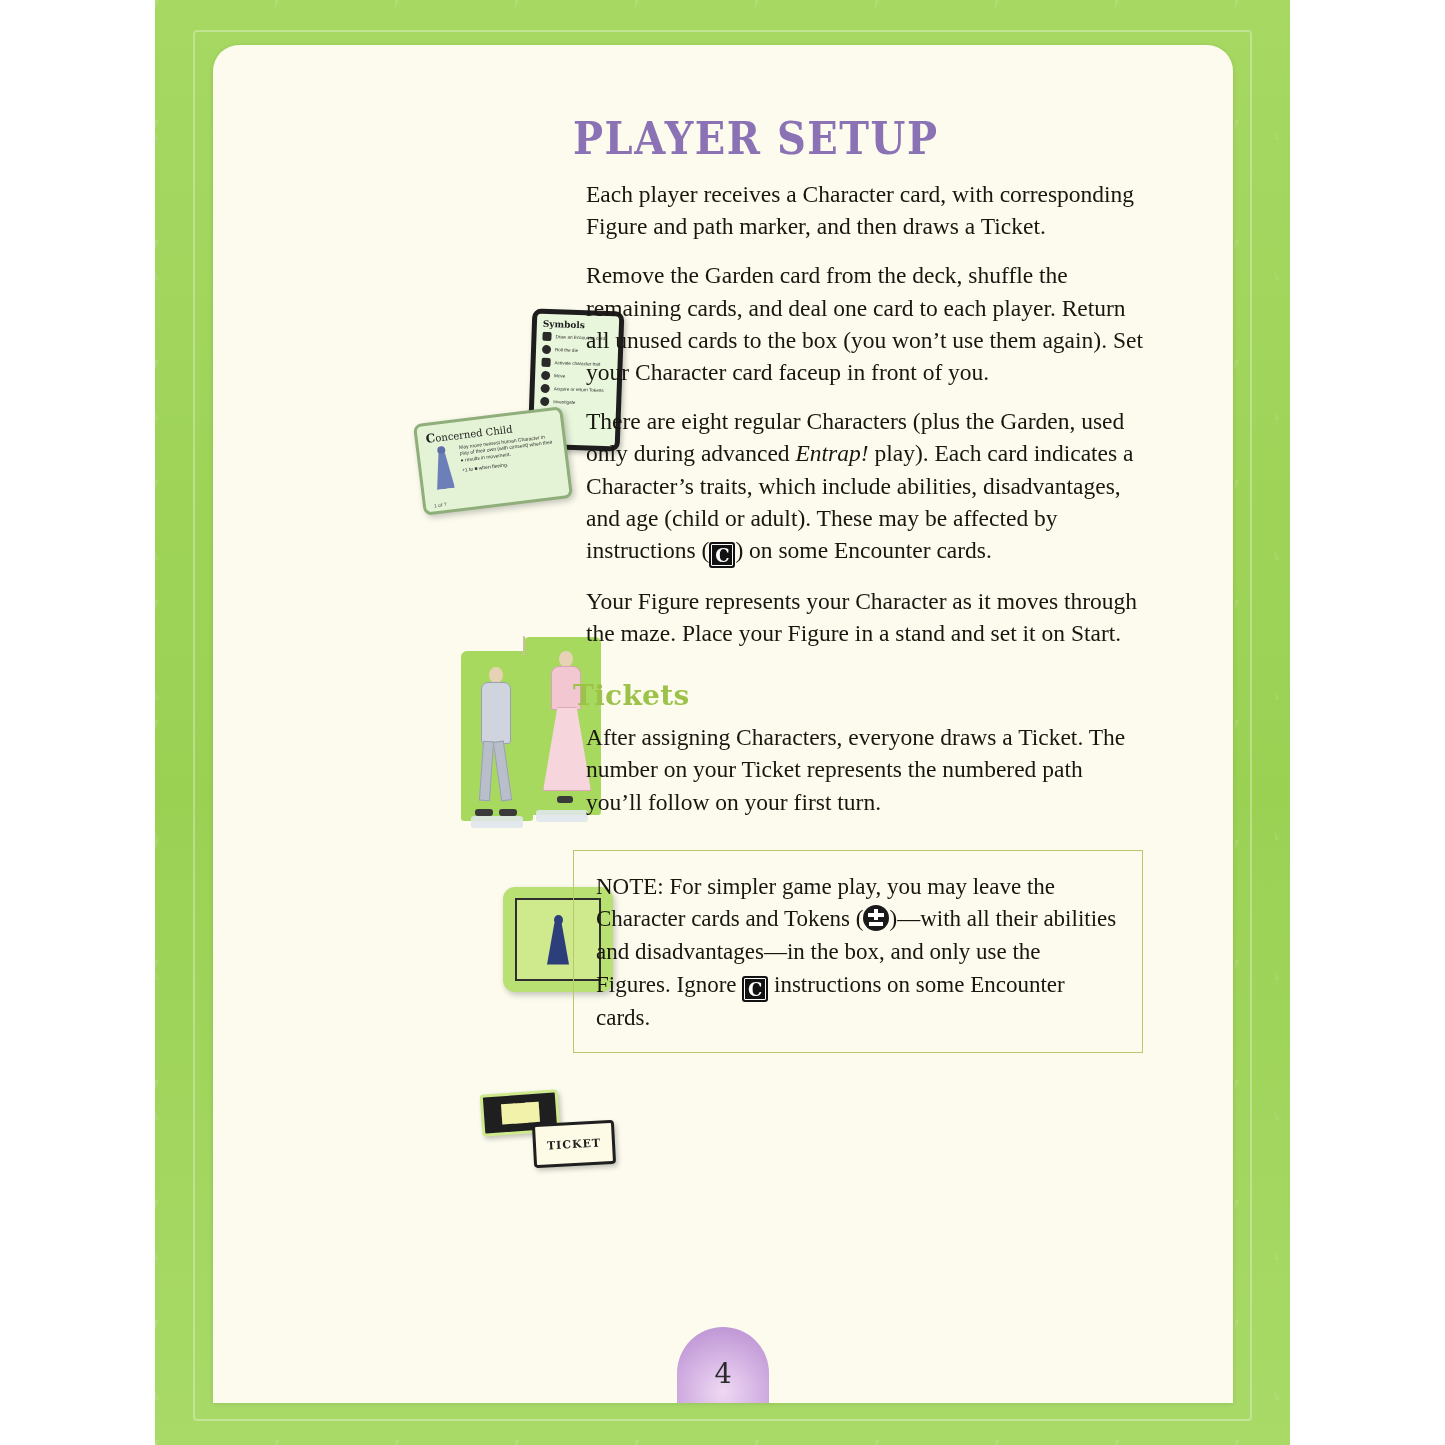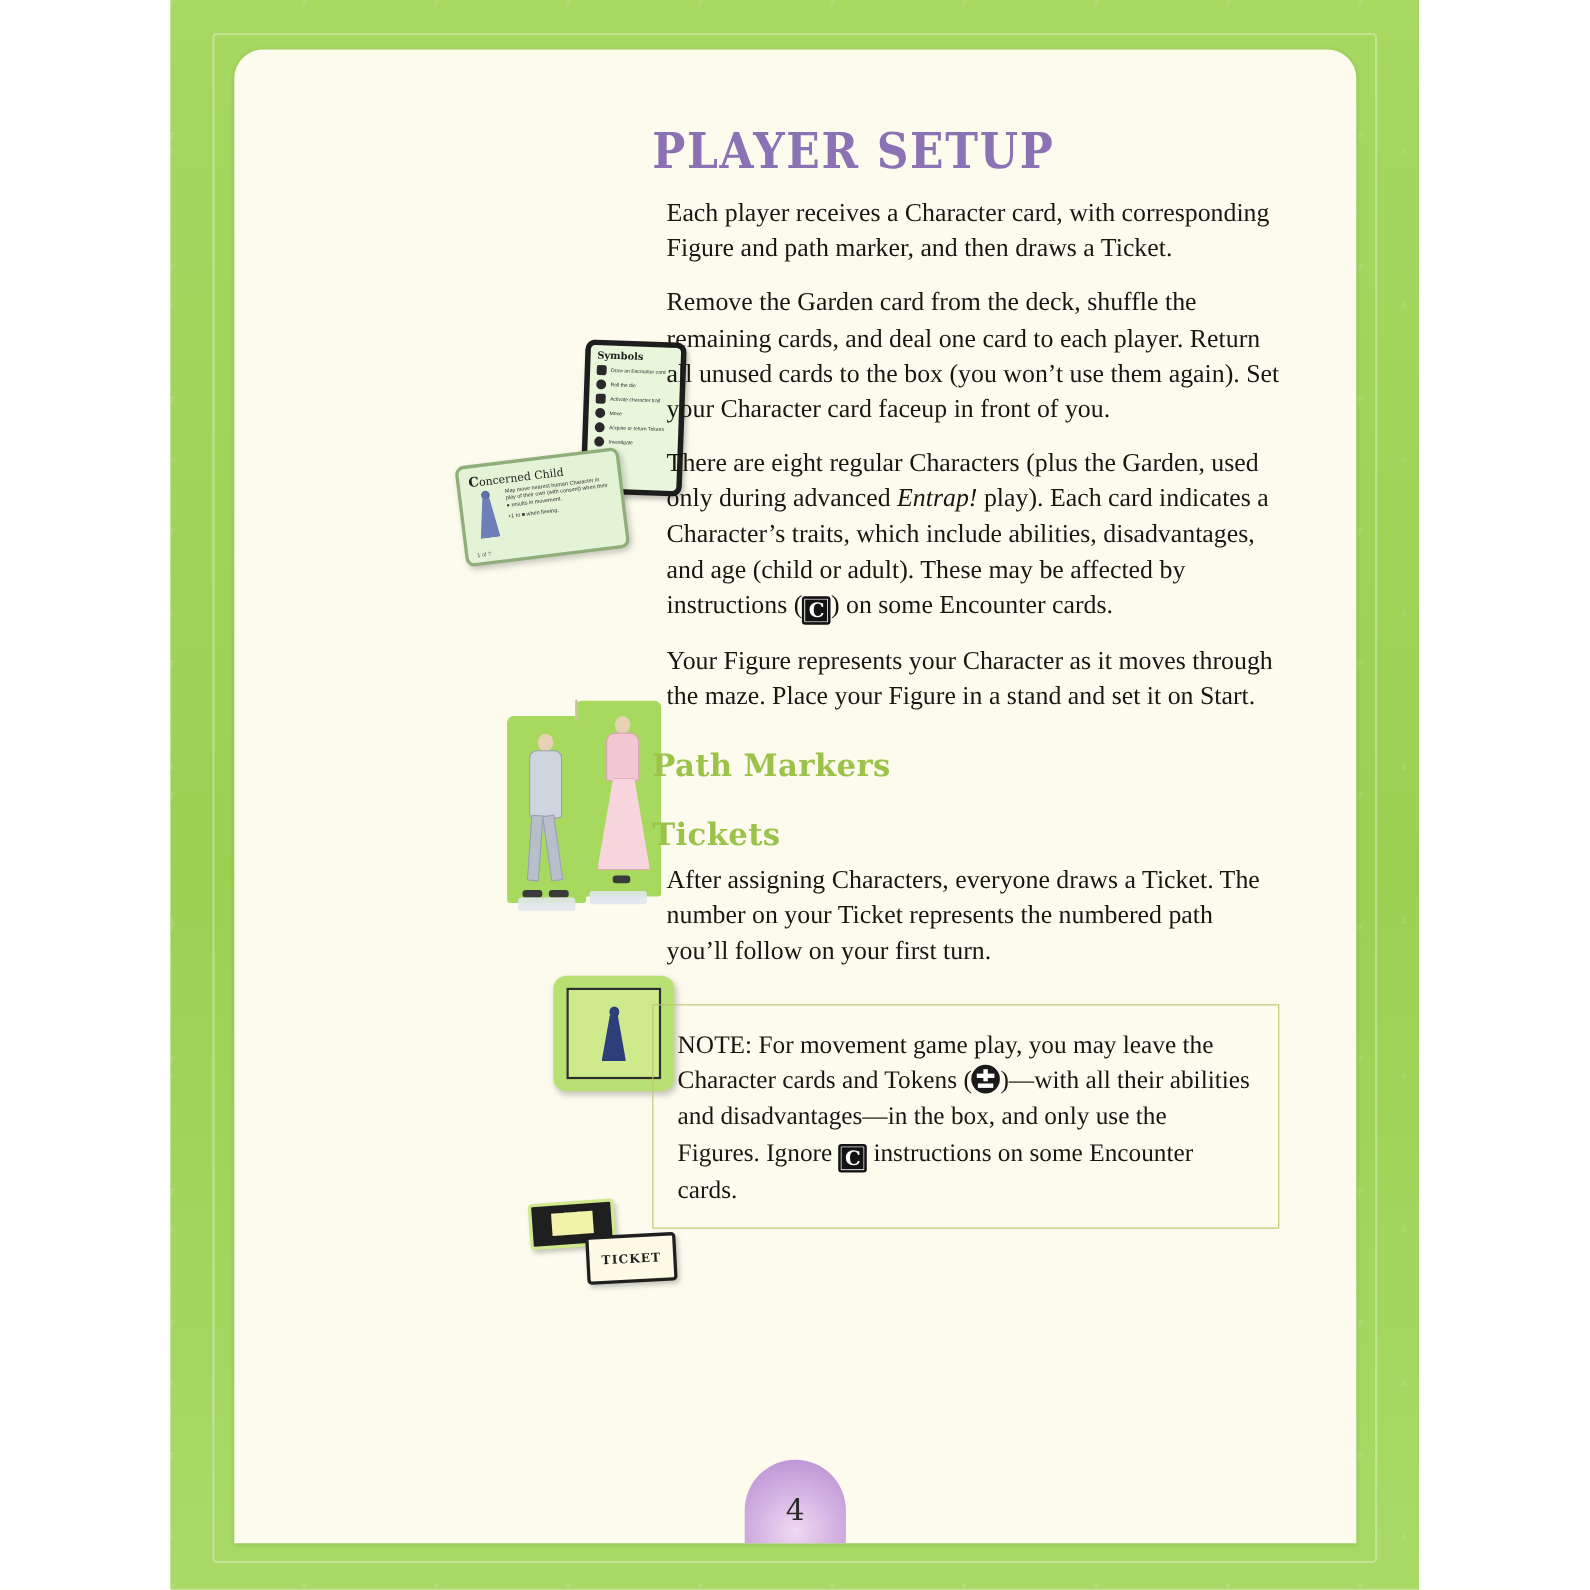--- a/index.html
+++ b/index.html
@@ -53,21 +53,21 @@
     top: 45px;
     width: 1020px;
     height: 1358px;
     background: #fcfbee;
     border-radius: 26px 26px 0 0;
     box-shadow: 0 1px 5px rgba(0,0,0,.10);
   }
 
   .content {
     position: absolute;
-    left: 380px;
+    left: 360px;
     top: 72px;
     width: 570px;
   }
 
   h1.title {
     margin: 0 0 14px 0;
     font-family: "DejaVu Serif", serif;
     font-size: 40px;
     letter-spacing: 1.5px;
     color: #8a72b4;
@@ -495,27 +495,26 @@
 
       <h1 class="title">PLAYER SETUP</h1>
 
       <p class="body">Each player receives a Character card, with corresponding Figure and path marker, and then draws a Ticket.</p>
 
       <p class="body">Remove the Garden card from the deck, shuffle the remaining cards, and deal one card to each player. Return all unused cards to the box (you won’t use them again). Set your Character card faceup in front of you.</p>
       <p class="body"><span>There are eight regular Characters (plus the Garden, used only during advanced </span><em>Entrap!</em><span> play). Each card indicates a Character’s traits, which include abilities, disadvantages, and age (child or adult). These may be affected by instructions (</span><span class="sym">C</span><span>) on some Encounter cards.</span></p>
 
       <p class="body">Your Figure represents your Character as it moves through the maze. Place your Figure in a stand and set it on Start.</p>
 
-      <h2 class="sub">Path Markers</h2>
 
       <h2 class="sub">Tickets</h2>
       <p class="body">After assigning Characters, everyone draws a Ticket. The number on your Ticket represents the numbered path you’ll follow on your first turn.</p>
 
       <div class="note">
-        <p><span class="lbl">NOTE:</span><span> For movement game play, you may leave the Character cards and Tokens (</span><span class="sym-token"><i></i></span><span>)—with all their abilities and disadvantages—in the box, and only use the Figures. Ignore </span><span class="sym">C</span><span> instructions on some Encounter cards.</span></p>
+        <p><span class="lbl">NOTE:</span><span> For simpler game play, you may leave the Character cards and Tokens (</span><span class="sym-token"><i></i></span><span>)—with all their abilities and disadvantages—in the box, and only use the Figures. Ignore </span><span class="sym">C</span><span> instructions on some Encounter cards.</span></p>
       </div>
     </div>
 
     <div class="page-num-wrap">
       <span class="page-num">4</span>
     </div>
   </div>
 </div>
 
 </body></html>

